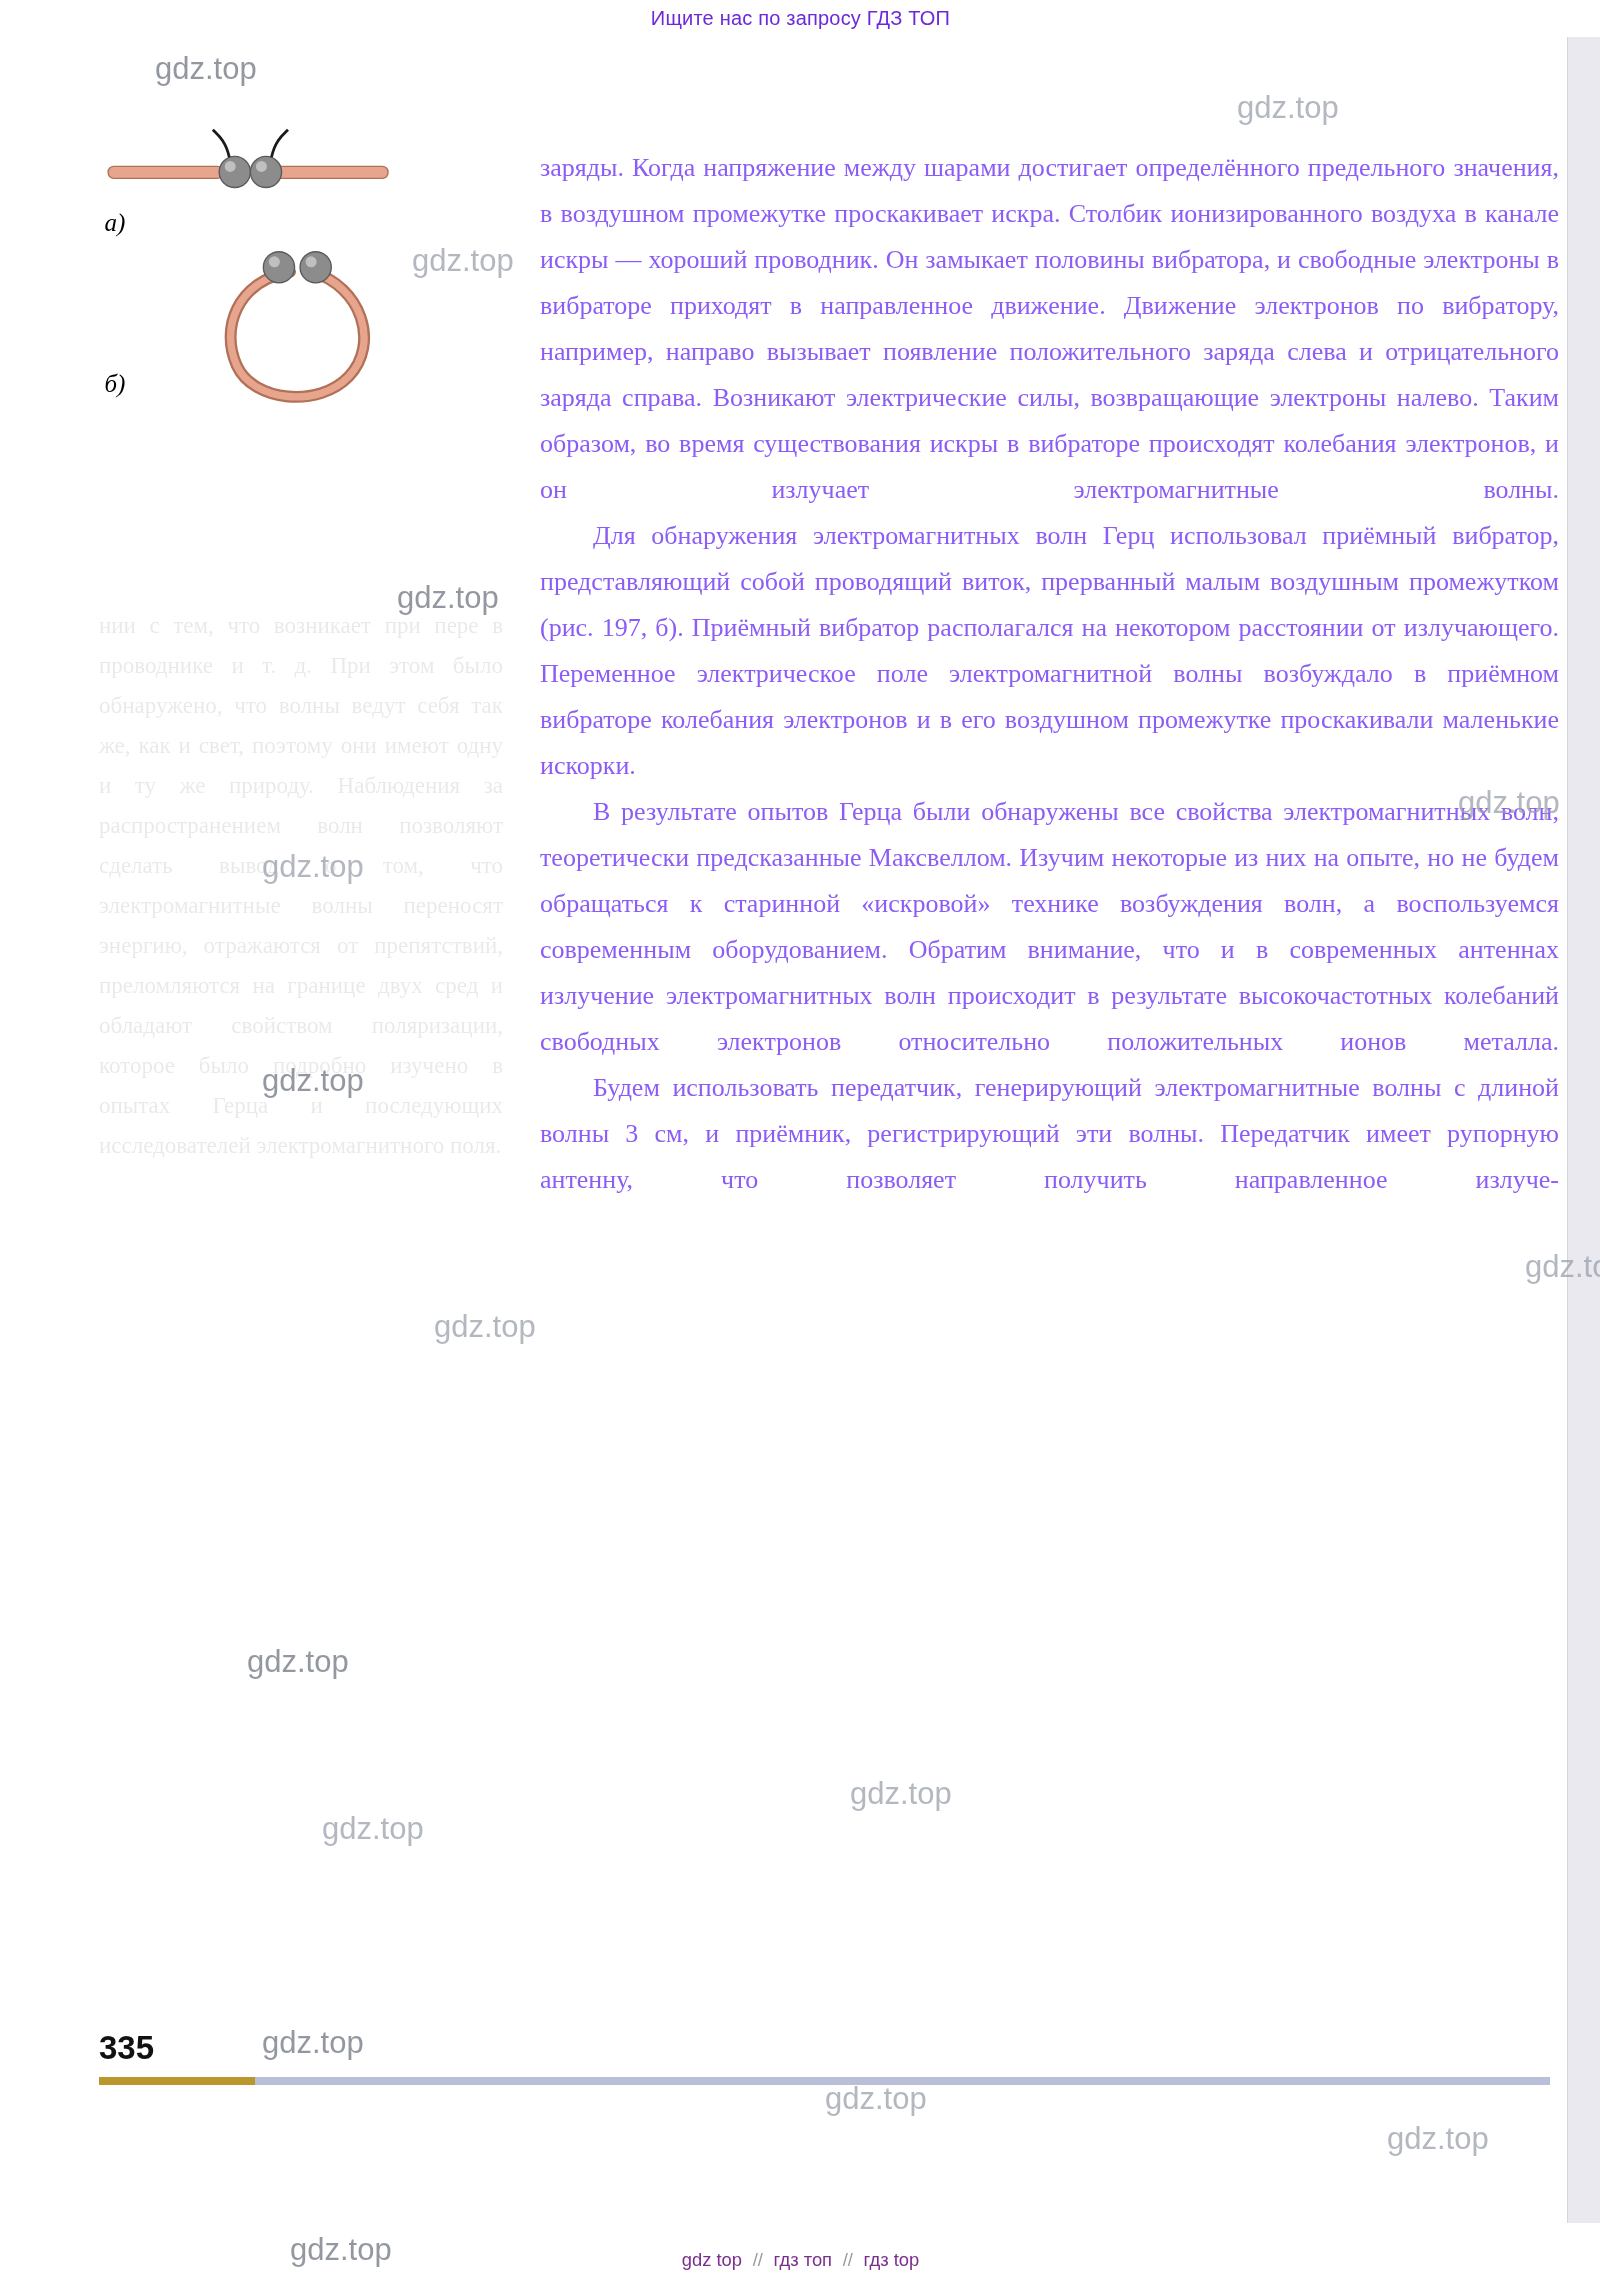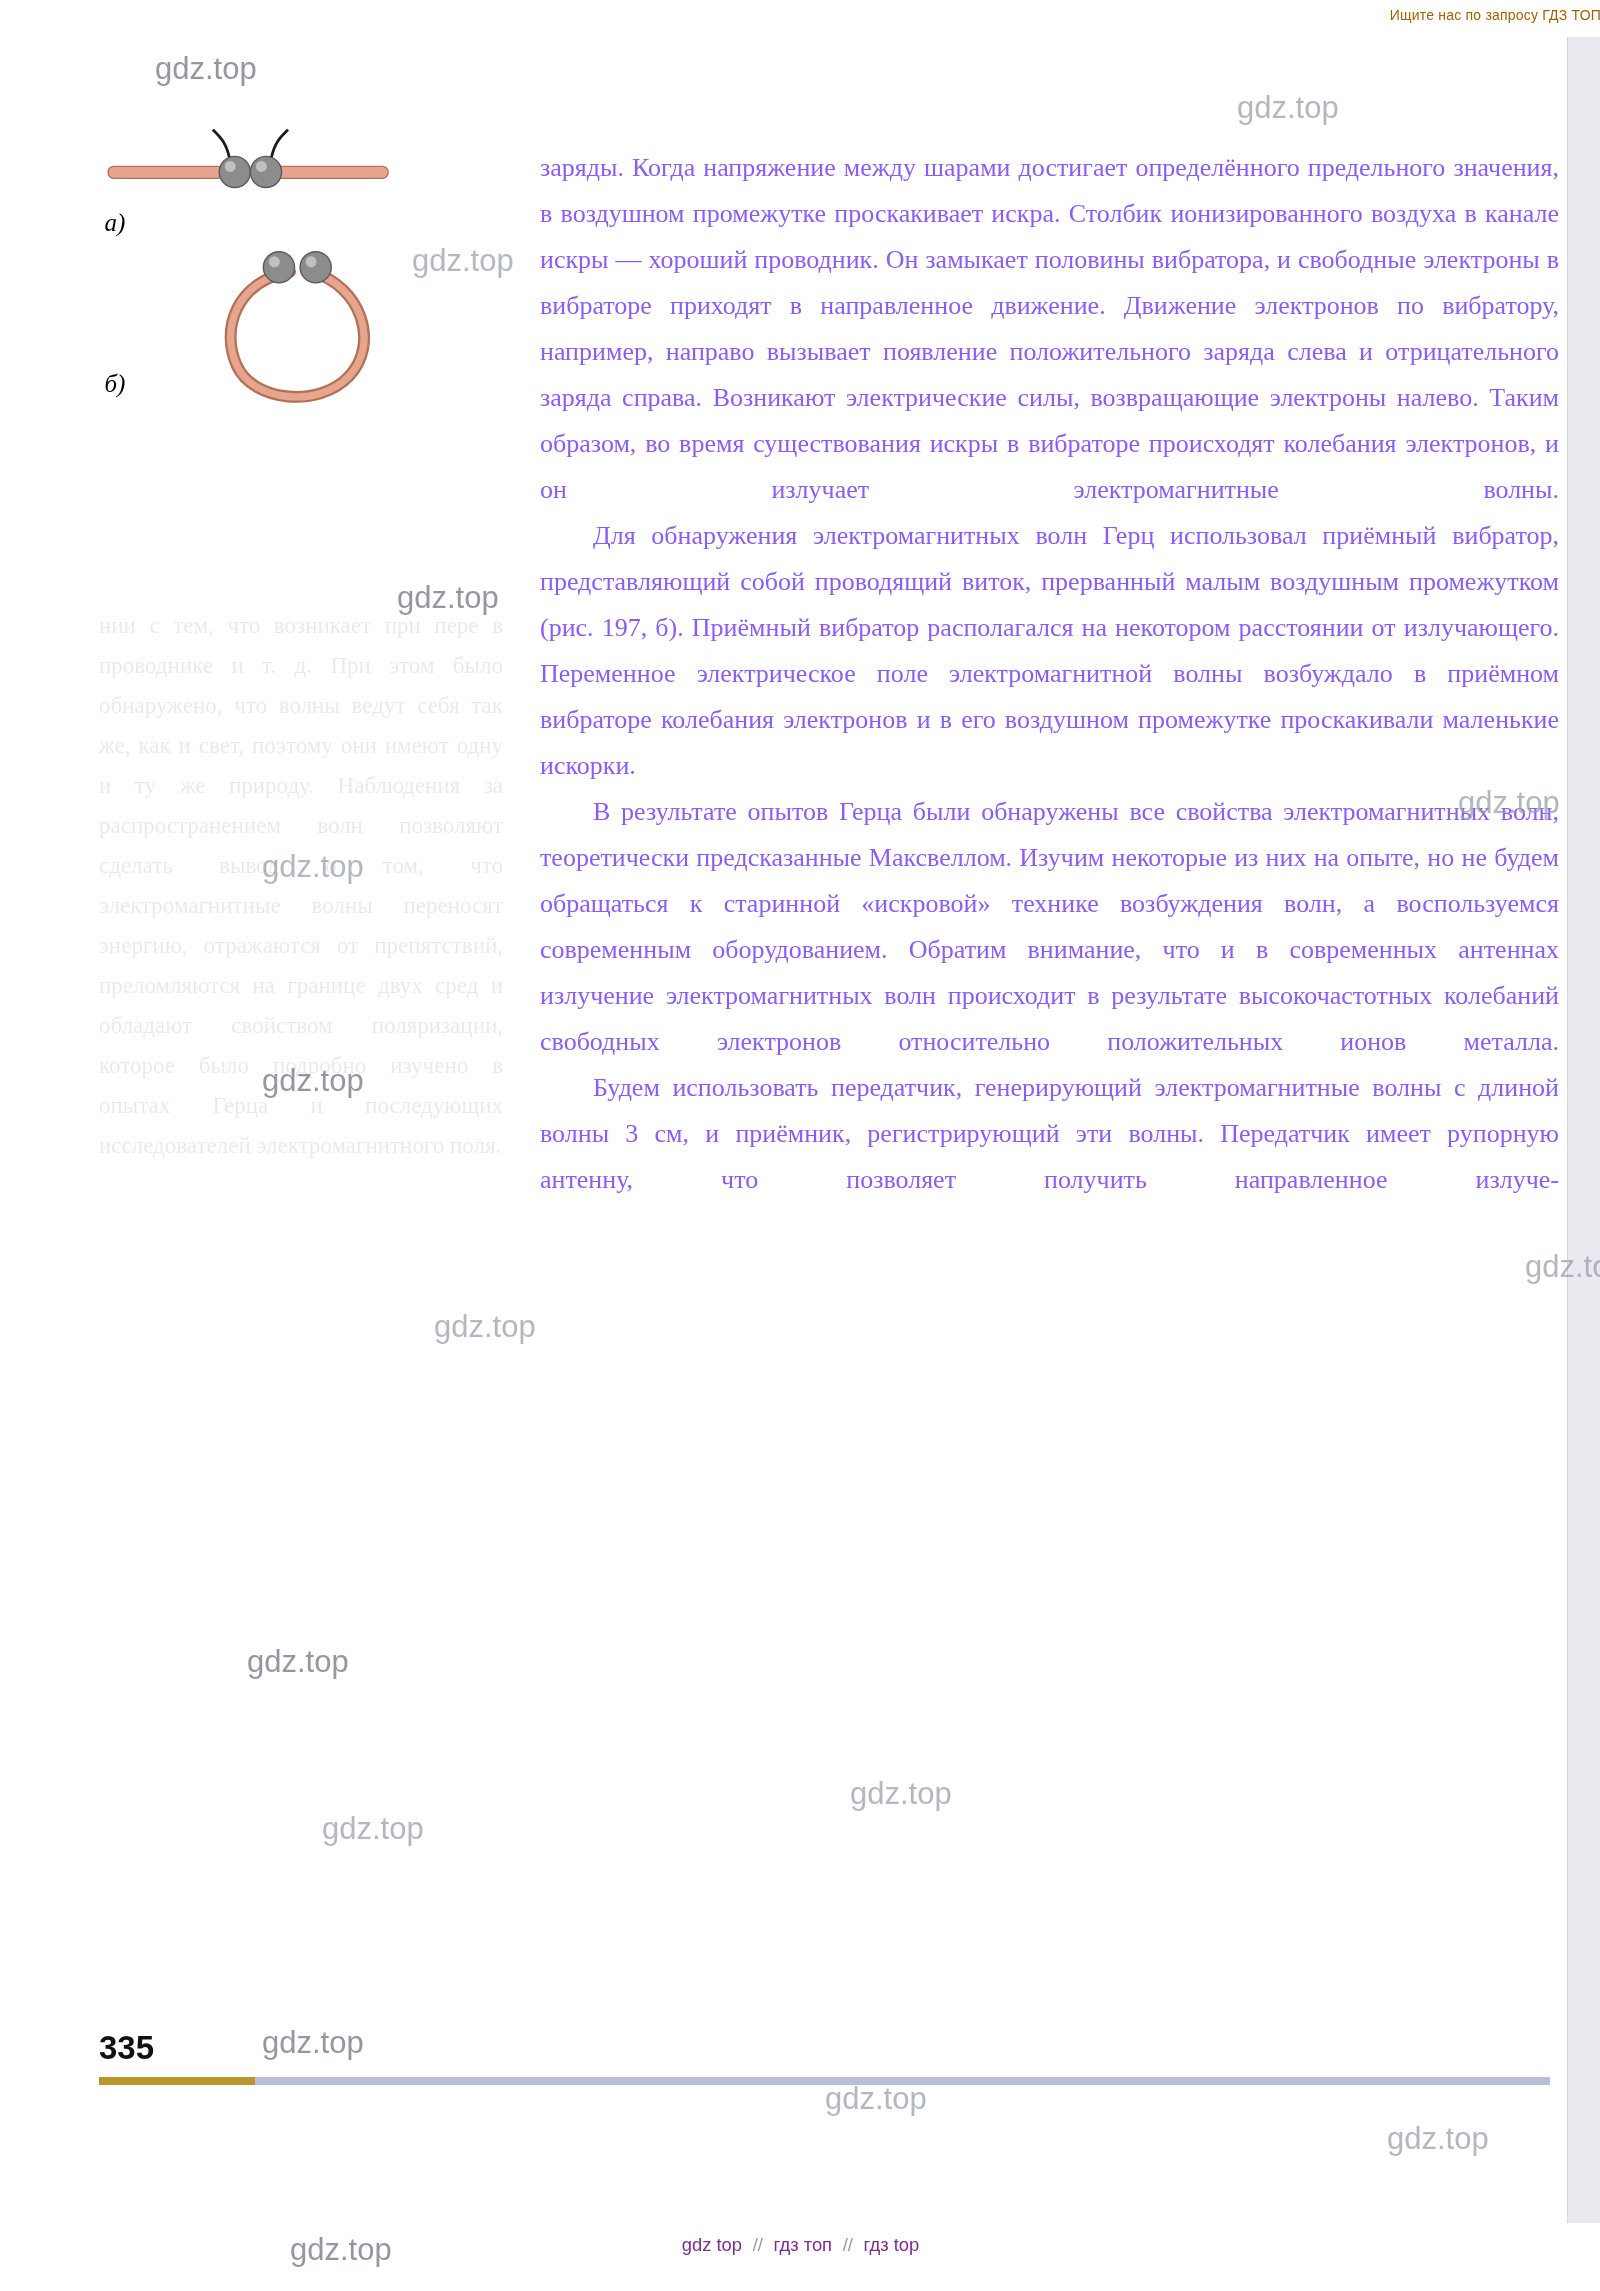--- a/index.html
+++ b/index.html
@@ -14,24 +14,24 @@
     position: relative;
     overflow: hidden;
   }
 
   
   .top-promo {
     position: absolute;
     top: 7.3px;
     left: 0;
     width: 100%;
-    text-align: right;
-    font-family: "Liberation Sans", sans-serif;
-    font-size: 14px;
-    color: #a16207;
+    text-align: center;
+    font-family: "Liberation Sans", sans-serif;
+    font-size: 20px;
+    color: #6d28d9;
     letter-spacing: 0.2px;
   }
 
   
   .page {
     position: absolute;
     top: 37px;
     left: 0;
     width: 1568px;
     height: 2186px;
@@ -136,21 +136,21 @@
     position: absolute; left: 0; top: 0; width: 156px; height: 8.3px;
     background: #b9972c;
   }
   .footer-rule .seg-blue {
     position: absolute; left: 156px; top: 0; right: 0; height: 8.3px;
     background: #b9bfd8;
   }
 
   .bottom-promo {
     position: absolute;
-    bottom: 35px;
+    bottom: 20px;
     left: 0;
     width: 100%;
     text-align: center;
     font-family: "Liberation Sans", sans-serif;
     font-size: 18.4px;
     color: #7b2e8e;
   }
   .bottom-promo .sep { color: #9a9a9a; margin: 0 5.5px; }
 
   

